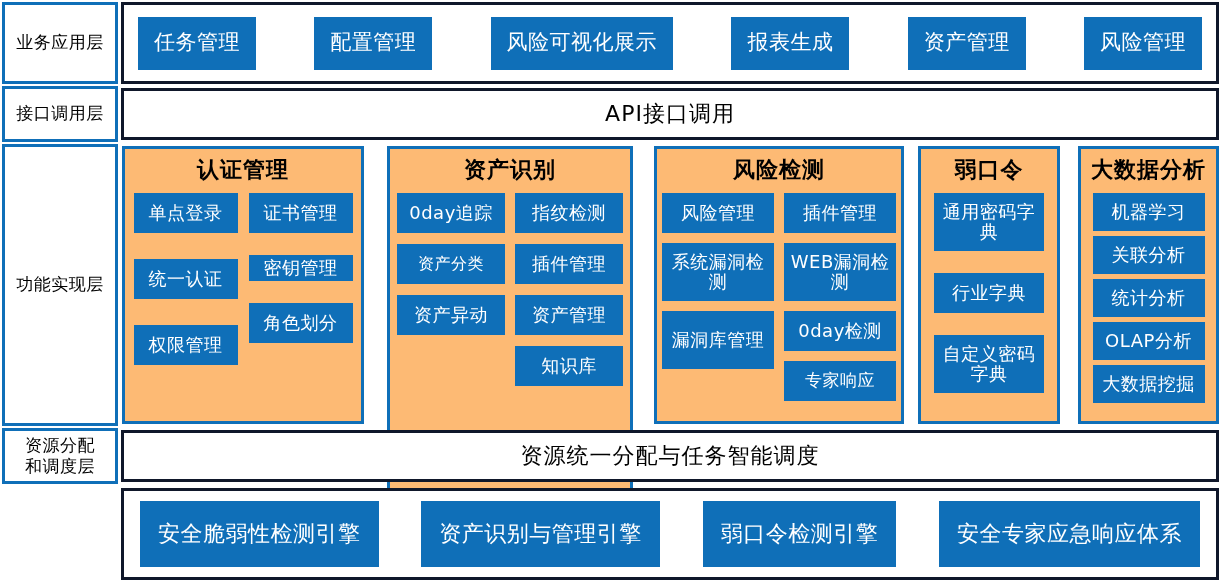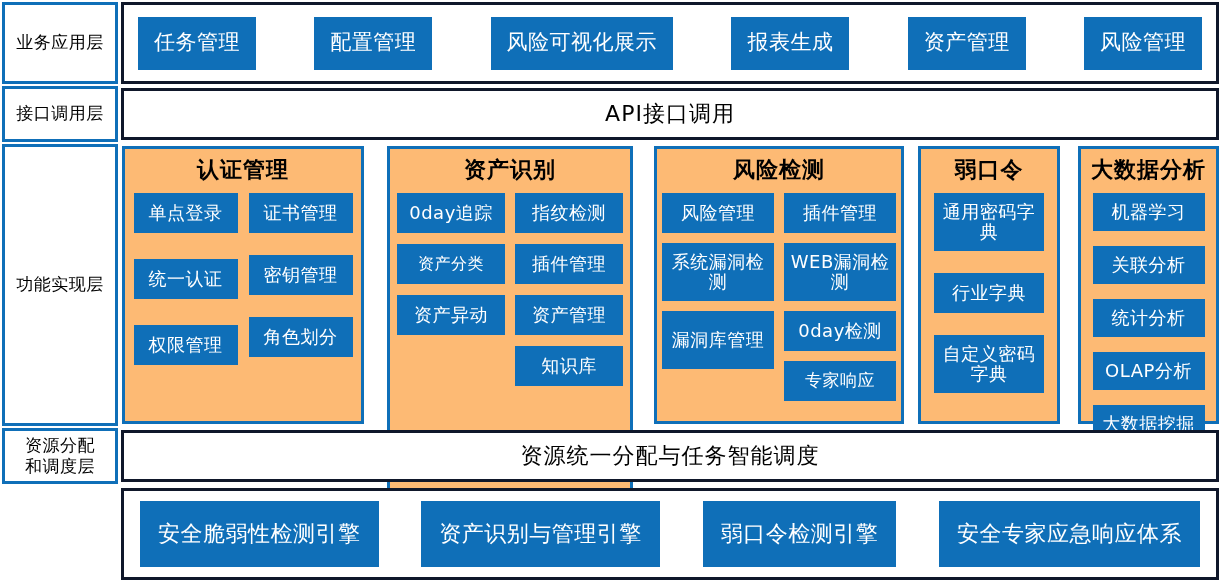--- a/index.html
+++ b/index.html
@@ -184,21 +184,21 @@
       <div class="fpanel" style="left: 122px; top: 146px; width: 242px; height: 278px;">
         <div class="fpanel-title">认证管理</div>
         <div class="fpanel-grid" style="gap: 11px;">
           <div class="fcol" style="gap: 26px; width: 104px;">
             <div class="chip fchip" style="height: 40px; font-size: 18px;">单点登录</div>
             <div class="chip fchip" style="height: 40px; font-size: 18px;">统一认证</div>
             <div class="chip fchip" style="height: 40px; font-size: 18px;">权限管理</div>
           </div>
           <div class="fcol" style="gap: 22px; width: 104px;">
             <div class="chip fchip" style="height: 40px; font-size: 18px;">证书管理</div>
-            <div class="chip fchip" style="height: 40px; font-size: 18px;">密钥管理</div>
+            <div class="chip fchip" style="height: 26px; font-size: 18px;">密钥管理</div>
             <div class="chip fchip" style="height: 40px; font-size: 18px;">角色划分</div>
           </div>
         </div>
       </div>
       <div class="fpanel" style="left: 387px; top: 146px; width: 246px; height: 352px;">
         <div class="fpanel-title">资产识别</div>
         <div class="fpanel-grid" style="gap: 10px;">
           <div class="fcol" style="gap: 11px; width: 108px;">
             <div class="chip fchip" style="height: 40px; font-size: 18px;">0day追踪</div>
             <div class="chip fchip" style="height: 40px; font-size: 16px;">资产分类</div>
@@ -234,21 +234,21 @@
           <div class="fcol" style="gap: 22px; width: 110px;">
             <div class="chip fchip" style="height: 58px; font-size: 18px;">通用密码字典</div>
             <div class="chip fchip" style="height: 40px; font-size: 18px;">行业字典</div>
             <div class="chip fchip" style="height: 58px; font-size: 18px;">自定义密码字典</div>
           </div>
         </div>
       </div>
       <div class="fpanel" style="left: 1078px; top: 146px; width: 141px; height: 278px;">
         <div class="fpanel-title">大数据分析</div>
         <div class="fpanel-grid" style="gap: 0px;">
-          <div class="fcol" style="gap: 15px; width: 112px;">
+          <div class="fcol" style="gap: 5px; width: 112px;">
             <div class="chip fchip" style="height: 38px; font-size: 18px;">机器学习</div>
             <div class="chip fchip" style="height: 38px; font-size: 18px;">关联分析</div>
             <div class="chip fchip" style="height: 38px; font-size: 18px;">统计分析</div>
             <div class="chip fchip" style="height: 38px; font-size: 18px;">OLAP分析</div>
             <div class="chip fchip" style="height: 38px; font-size: 18px;">大数据挖掘</div>
           </div>
         </div>
       </div>
     </div>
 

